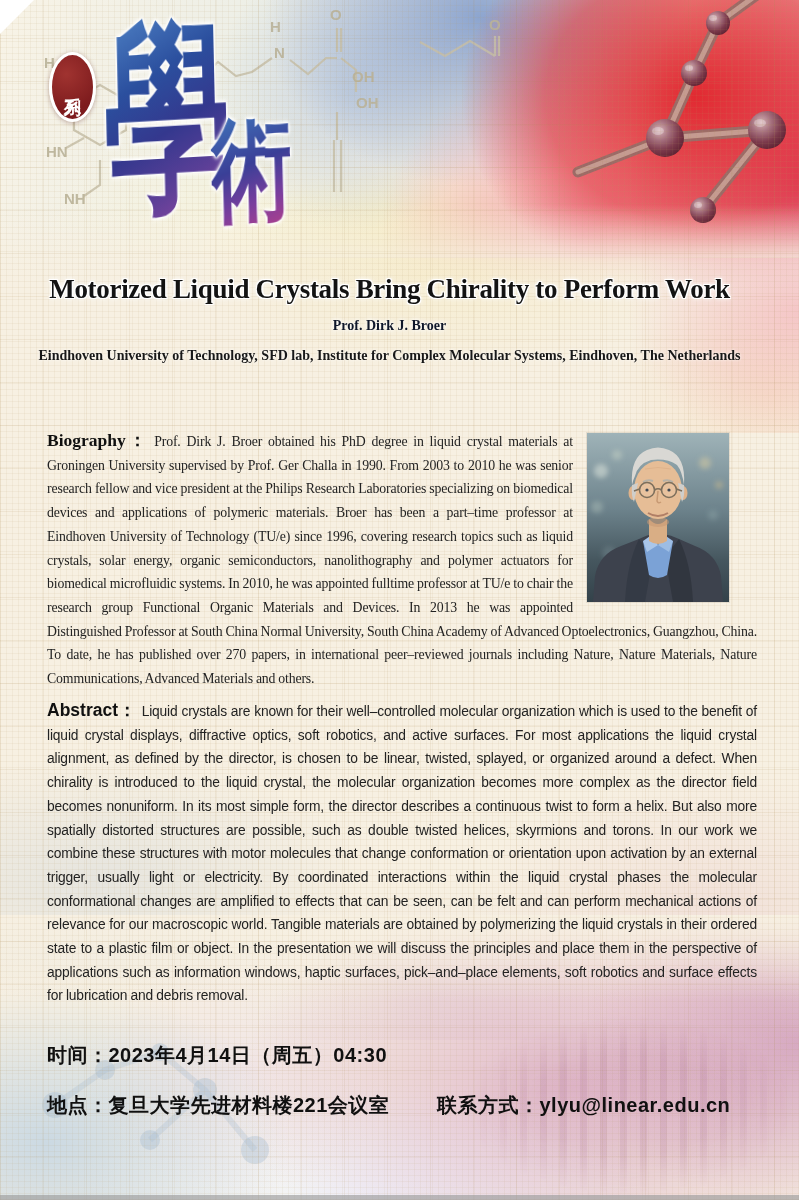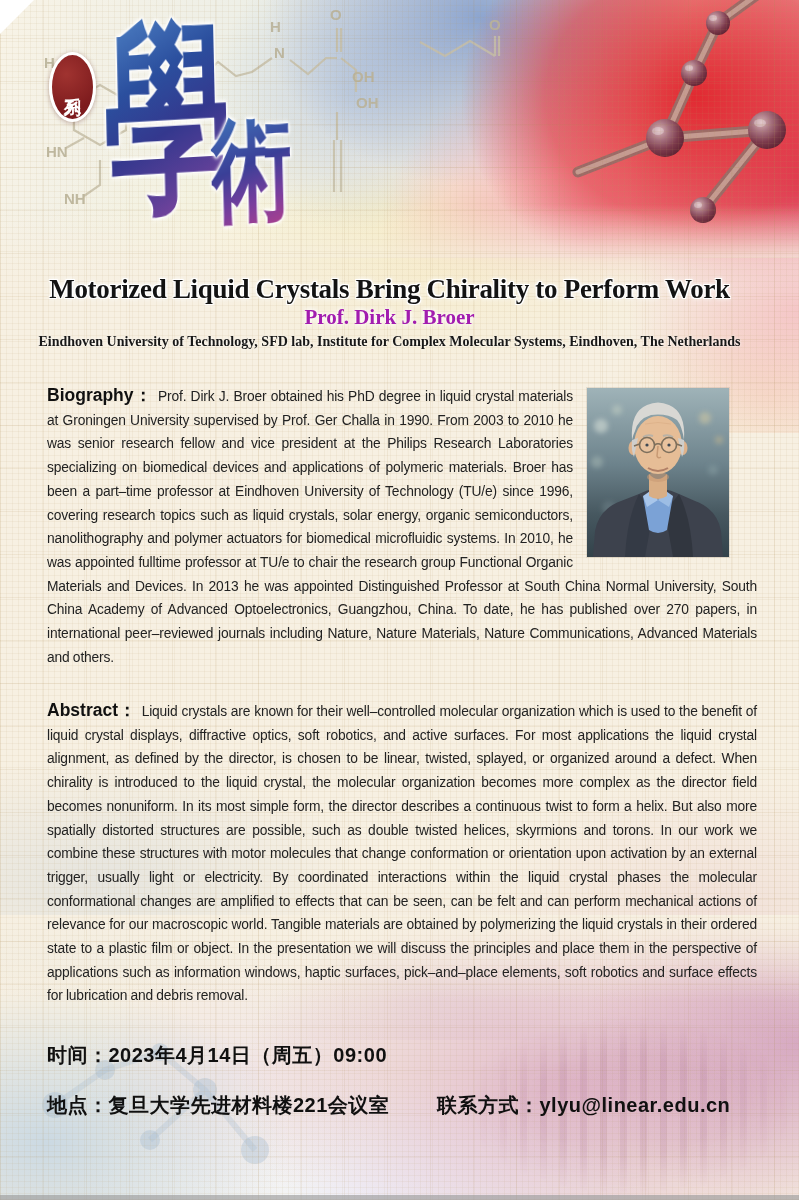--- a/index.html
+++ b/index.html
@@ -96,28 +96,28 @@
     left:332px;top:152px;font-size:47px;font-weight:900;letter-spacing:1px;color:#3e3192;white-space:nowrap;
     text-shadow:-3px 0 0 #fff,3px 0 0 #fff,0 -3px 0 #fff,0 3px 0 #fff,
       -2px -2px 0 #fff,2px -2px 0 #fff,-2px 2px 0 #fff,2px 2px 0 #fff,0 0 5px #fff;
   }
 
   
   .title-block{position:absolute;left:0;top:274px;width:779px;text-align:center;z-index:3;
     font-family:"Liberation Serif",serif;}
   .talk-title{font-size:27px;font-weight:700;letter-spacing:-.3px;white-space:nowrap;color:#131313;
     text-shadow:0 0 4px #fff,0 0 7px #fff,1px 1px 0 #fff,-1px -1px 0 #fff,1px -1px 0 #fff,-1px 1px 0 #fff;}
-  .speaker{font-size:21px;font-weight:700;color:#a21caf;
+  .speaker{margin-top:13px;font-size:14px;font-weight:700;color:#0f172a;
     text-shadow:0 0 4px #fff,0 0 6px #fff;}
-  .affil{margin-top:2px;font-size:14px;font-weight:700;line-height:19px;color:#181818;
+  .affil{margin-top:12px;font-size:14px;font-weight:700;line-height:19px;color:#181818;
     text-shadow:0 0 3px #fff;}
 
   
   .section{position:absolute;left:47px;width:710px;z-index:3;}
-  .bio{top:384px;}
+  .bio{top:429px;font-family:Liberation Serif, serif;}
   .abs{top:699px;}
   .sec-label{font-size:17.5px;font-weight:700;color:#101010;padding-right:5px;}
   .sec-text{font-size:13.8px;letter-spacing:-.15px;word-spacing:-.4px;color:#222;}
   .section p{margin:0;text-align:justify;line-height:22.7px;}
   .photo-float{float:right;width:142px;height:169px;margin:4px 28px 8px 14px;
     box-shadow:0 0 0 1px rgba(120,110,90,.15);}
   .photo-float svg{display:block;}
 
   
   .details{position:absolute;left:47px;top:1042px;width:720px;z-index:3;
@@ -282,21 +282,21 @@
   </div>
 
   <div class="section abs">
     <p>
       <span class="sec-label">Abstract：</span><span class="sec-text">Liquid crystals are known for their well–controlled molecular organization which is used to the benefit of liquid crystal displays, diffractive optics, soft robotics, and active surfaces. For most applications the liquid crystal alignment, as defined by the director, is chosen to be linear, twisted, splayed, or organized around a defect. When chirality is introduced to the liquid crystal, the molecular organization becomes more complex as the director field becomes nonuniform. In its most simple form, the director describes a continuous twist to form a helix. But also more spatially distorted structures are possible, such as double twisted helices, skyrmions and torons. In our work we combine these structures with motor molecules that change conformation or orientation upon activation by an external trigger, usually light or electricity. By coordinated interactions within the liquid crystal phases the molecular conformational changes are amplified to effects that can be seen, can be felt and can perform mechanical actions of relevance for our macroscopic world. Tangible materials are obtained by polymerizing the liquid crystals in their ordered state to a plastic film or object. In the presentation we will discuss the principles and place them in the perspective of applications such as information windows, haptic surfaces, pick–and–place elements, soft robotics and surface effects for lubrication and debris removal.</span>
     </p>
   </div>
 
   <div class="details">
     <div class="row r1">
-      <span class="d-label">时间：</span><span class="d-value">2023年4月14日（周五）09:00</span>
+      <span class="d-label">时间：</span><span class="d-value">2023年4月14日（周五）04:30</span>
     </div>
     <div class="row r2">
       <span class="d-label">地点：</span><span class="d-value">复旦大学先进材料楼221会议室</span>
       <span class="cell2">
         <span class="d-label">联系方式：</span><span class="d-value">ylyu@linear.edu.cn</span>
       </span>
     </div>
   </div>
 
 </div>

